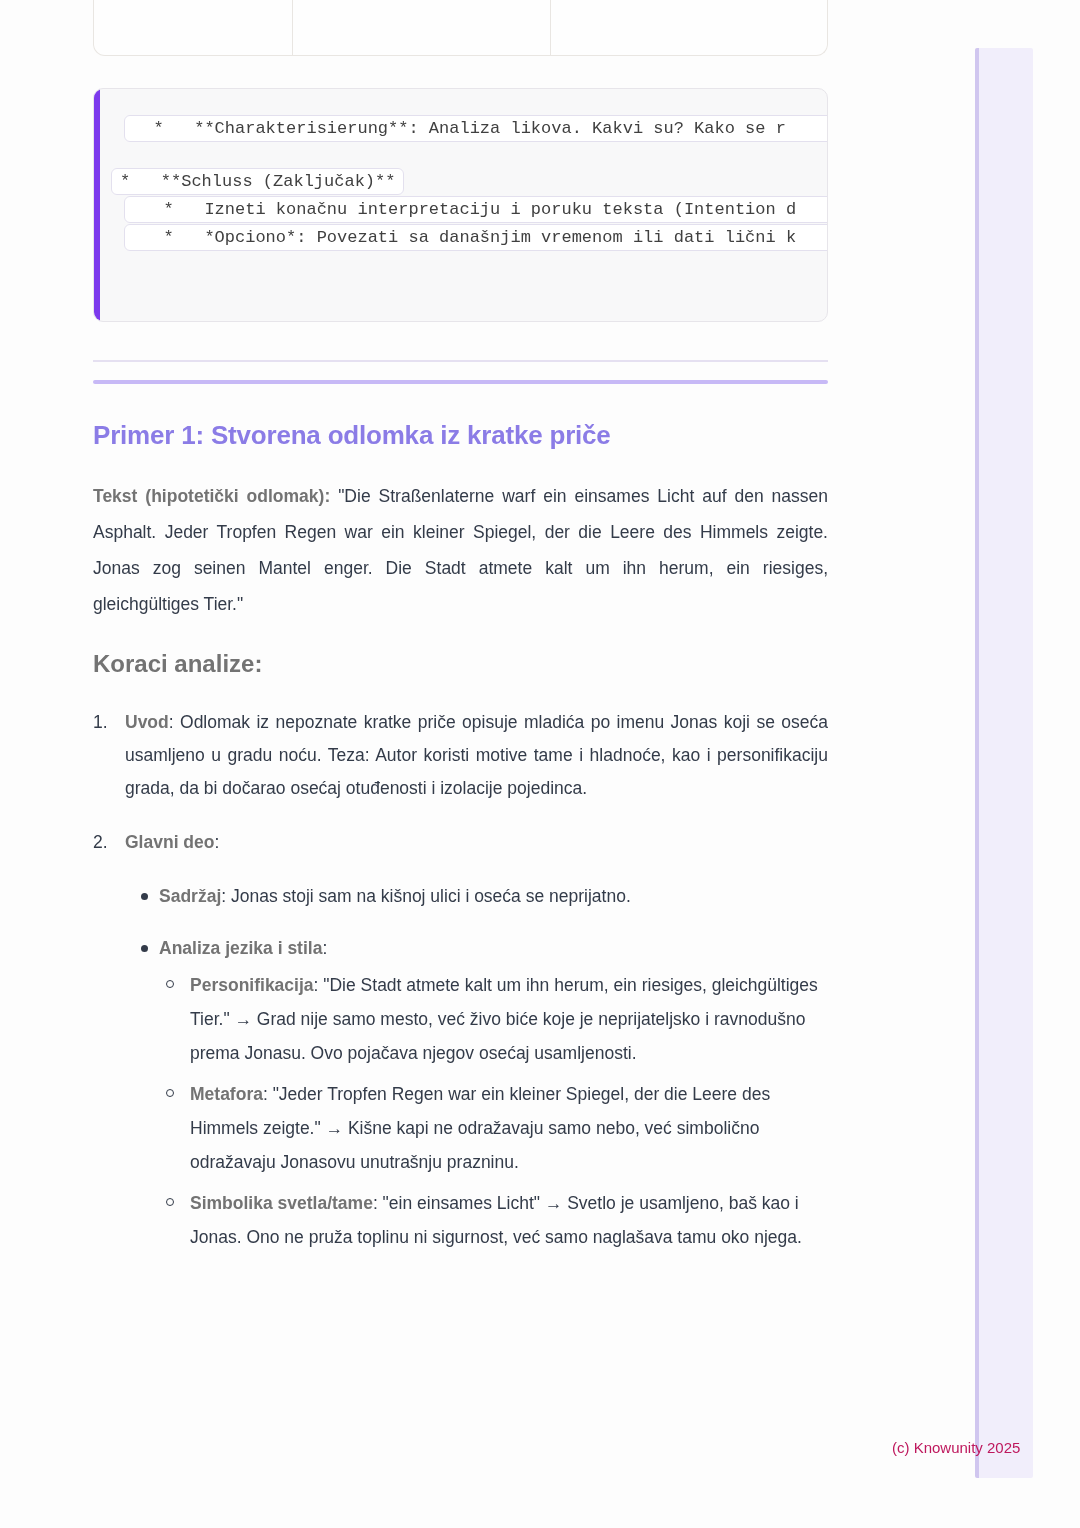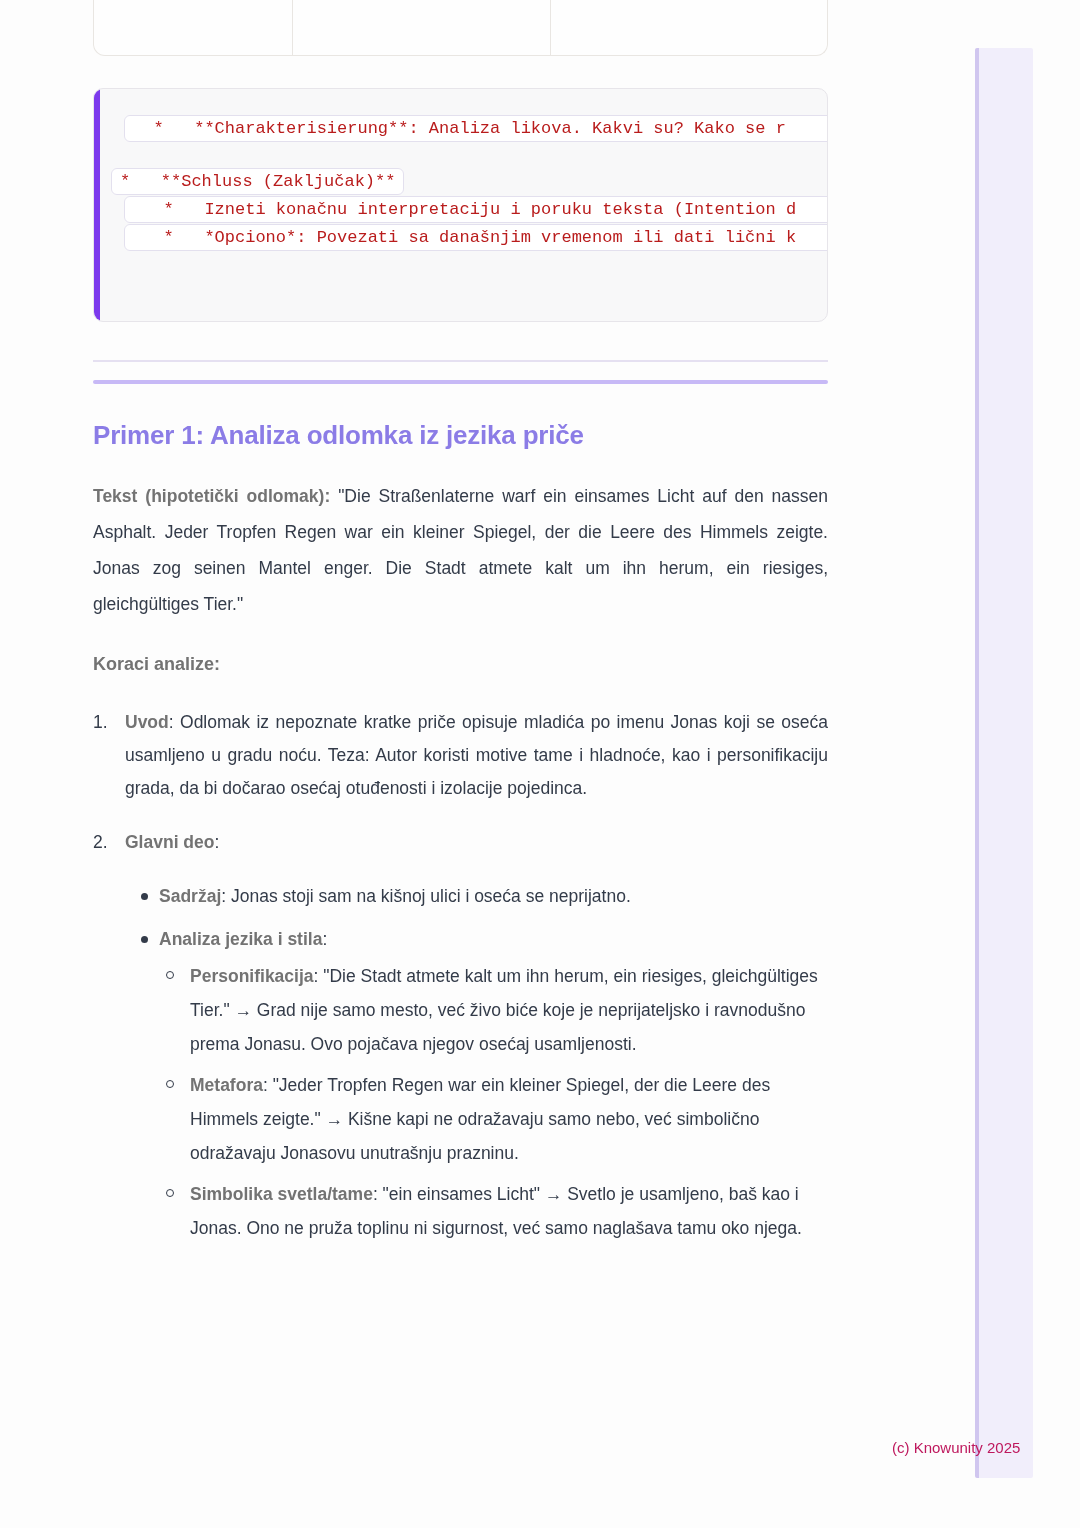--- a/index.html
+++ b/index.html
@@ -35,21 +35,21 @@
   }
   .code-accent {
     position:absolute; left:0; top:0; bottom:0; width:6px;
     background:#7c3aed; border-radius:10px 0 0 10px;
   }
   .code-lines { margin-left:17px; padding-top:26px; height:100%; overflow:hidden; }
   .code-line {
     display:table;
     font-family:"Liberation Mono", monospace;
     font-size:17px; line-height:25px;
-    color:#b91c1c;
+    color:#404040;
     background:#ffffff;
     border:1px solid #e3e0ee;
     border-radius:6px;
     padding:0 8px; height:27px;
     white-space:pre;
     margin-bottom:1px;
   }
   .code-line.indent { margin-left:13px; }
   .code-line.full { display:block; margin-right:-24px; }
   .code-line.gap-after { margin-bottom:26px; }
@@ -64,33 +64,33 @@
   .h1-underline { margin-top:18px; height:4px; background:#c7b9f6; border-radius:2px; }
   h2 {
     margin-top:34px;
     font-size:26px; line-height:34px; font-weight:700;
     letter-spacing:-0.2px; color:#8b7ce6;
   }
 
   
   .body-p { margin-top:26px; font-size:17.5px; line-height:36px; }
   .justify { text-align:justify; }
-  .label-p { margin-top:24px; font-size:18px; line-height:36px; font-weight:700; }
+  .label-p { margin-top:24px; font-size:24px; line-height:36px; font-weight:700; }
   strong { font-weight:700; color:#737373; }
 
   ul, ol { list-style:none; }
   .steps { margin-top:24px; }
   .step { display:flex; font-size:17.5px; line-height:33px; }
   .step + .step { margin-top:21px; }
   .step .num { flex:none; width:32px; }
   .step .li-body { flex:1; }
 
   .bullets { margin-top:21px; margin-left:48px; }
   .b-item { display:flex; font-size:17.5px; line-height:33px; }
-  .b-item + .b-item { margin-top:10px; }
+  .b-item + .b-item { margin-top:19px; }
   .b-item.last { margin-top:12px; }
   .b-marker { flex:none; width:18px; }
   .bdot { display:block; width:7px; height:7px; border-radius:50%; background:#333b49; margin-top:13px; }
 
   .sub-bullets { margin-top:3px; margin-left:7px; }
   .s-item { display:flex; font-size:17.5px; line-height:34px; }
   .s-item + .s-item { margin-top:7px; }
   .s-marker { flex:none; width:24px; }
   .bcirc { display:block; width:8px; height:8px; border-radius:50%; border:1.5px solid #333b49; margin-top:12px; }
 
@@ -126,21 +126,21 @@
       <div class="code-line">*   **Schluss (Zaključak)**</div>
       <div class="code-line indent full">   *   Izneti konačnu interpretaciju i poruku teksta (Intention d</div>
       <div class="code-line indent full">   *   *Opciono*: Povezati sa današnjim vremenom ili dati lični k</div>
     </div>
   </div>
 
   <hr class="divider">
 
   <div class="h1-underline"></div>
 
-  <h2>Primer 1: Analiza odlomka iz jezika priče</h2>
+  <h2>Primer 1: Stvorena odlomka iz kratke priče</h2>
 
   <p class="body-p justify"><strong>Tekst (hipotetički odlomak): </strong><span>"Die Straßenlaterne warf ein einsames Licht auf den nassen Asphalt. Jeder Tropfen Regen war ein kleiner Spiegel, der die Leere des Himmels zeigte. Jonas zog seinen Mantel enger. Die Stadt atmete kalt um ihn herum, ein riesiges, gleichgültiges Tier."</span></p>
 
   <p class="label-p"><strong>Koraci analize:</strong></p>
 
   <ol class="steps">
     <li class="step">
       <span class="num">1.</span>
       <div class="li-body justify"><strong>Uvod</strong><span>: Odlomak iz nepoznate kratke priče opisuje mladića po imenu Jonas koji se oseća usamljeno u gradu noću. Teza: Autor koristi motive tame i hladnoće, kao i personifikaciju grada, da bi dočarao osećaj otuđenosti i izolacije pojedinca.</span></div>
     </li>

